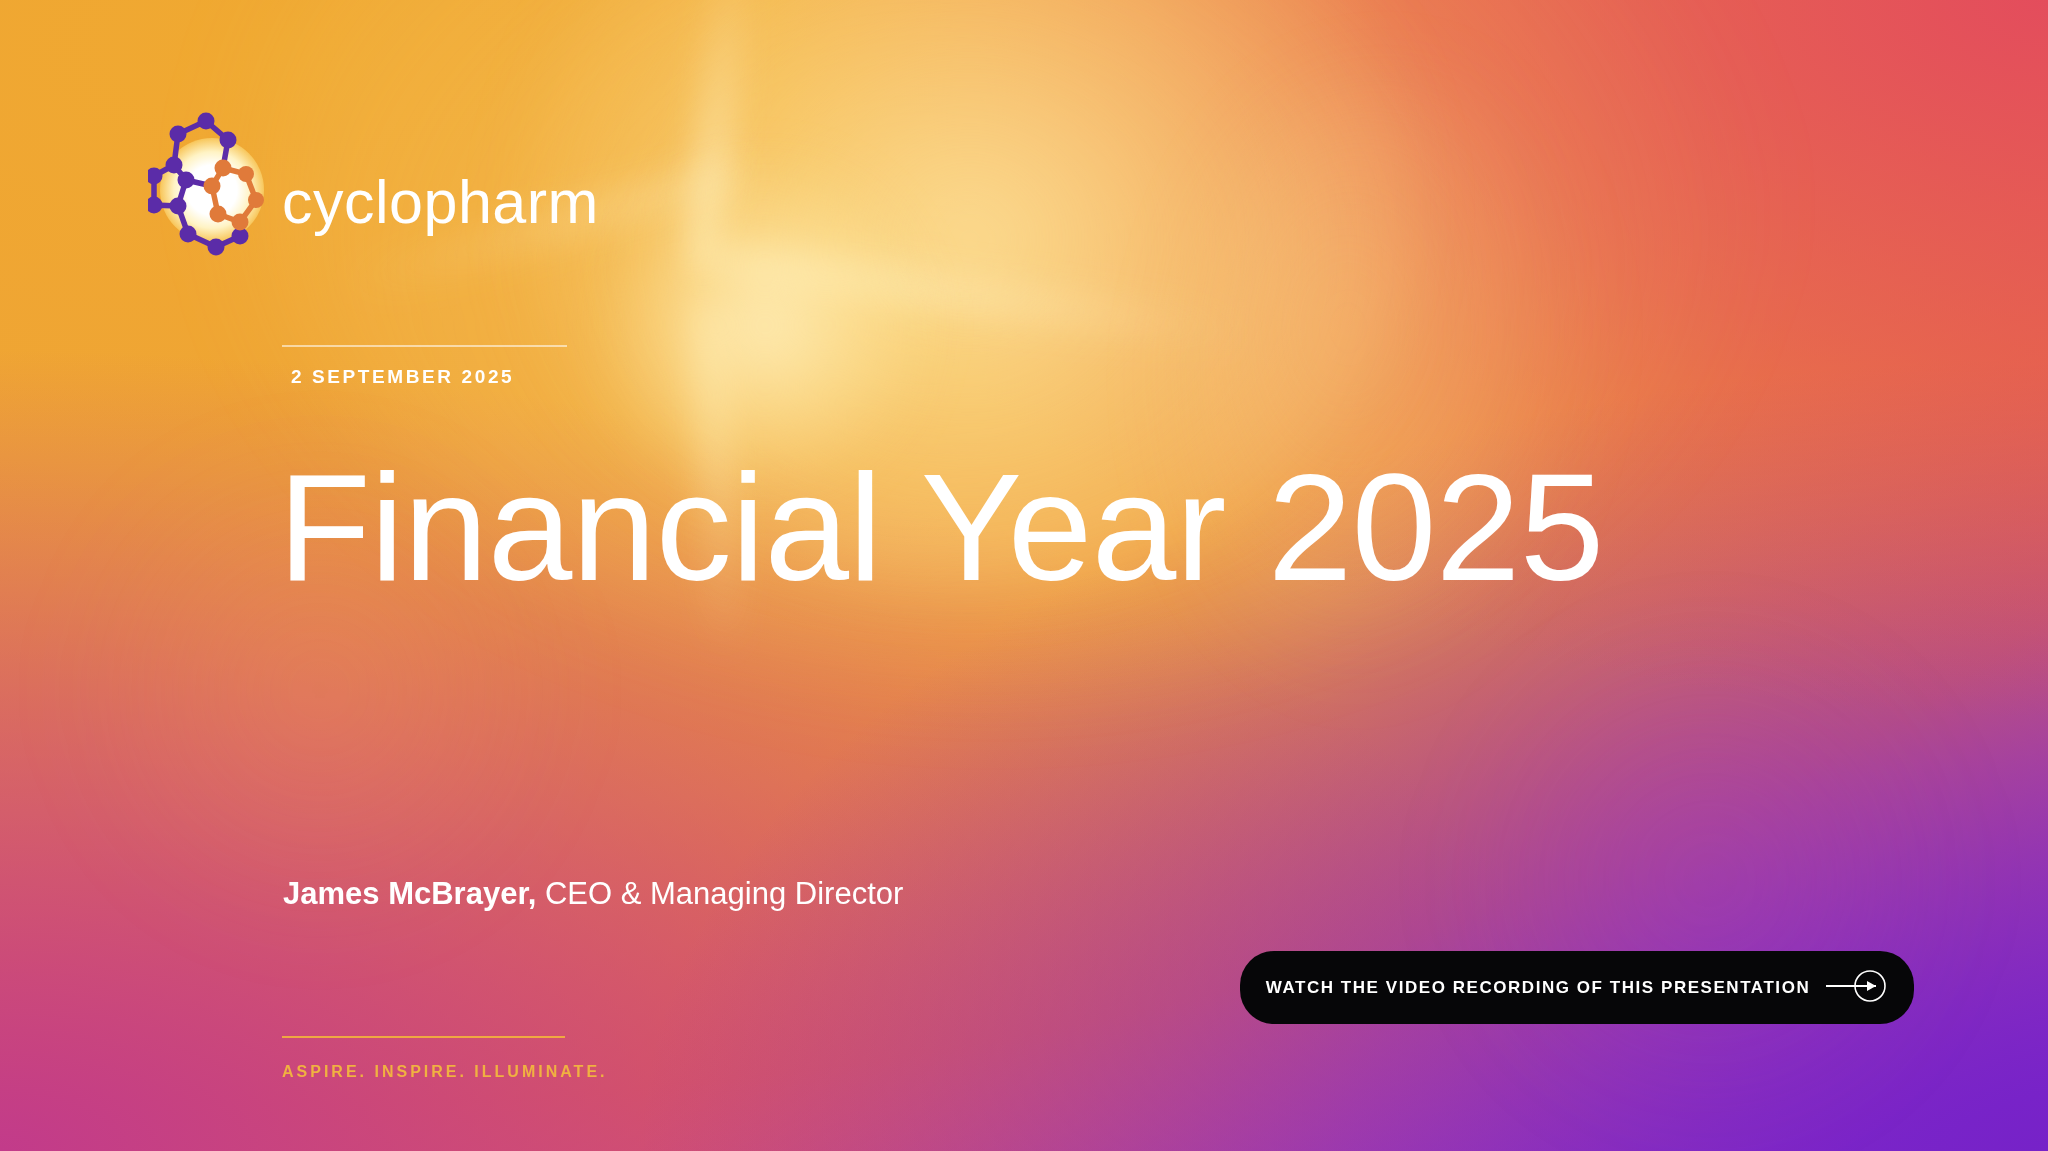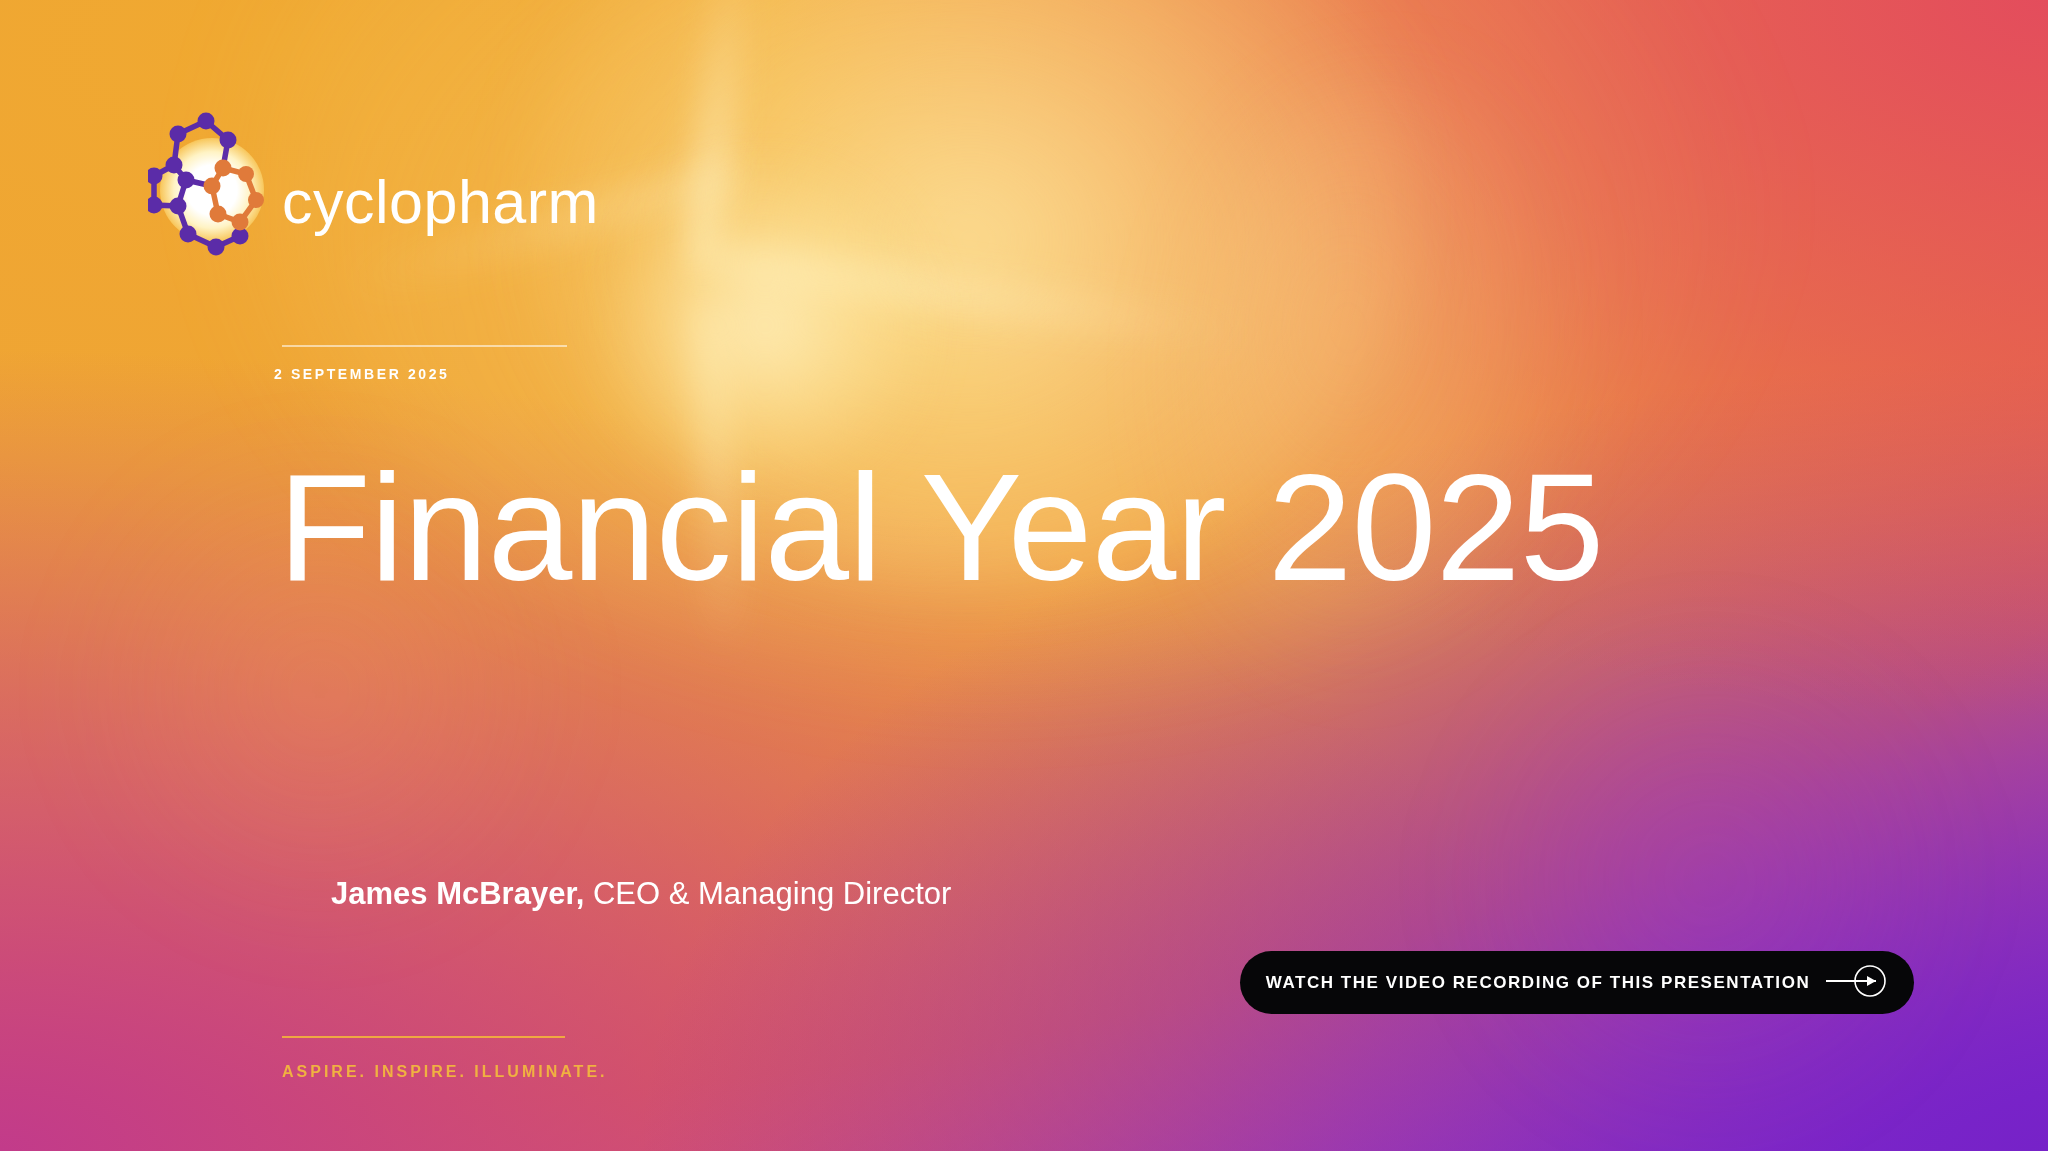--- a/index.html
+++ b/index.html
@@ -76,52 +76,52 @@
   #logo-wordmark {
     font-size:61px; font-weight:300; letter-spacing:0.5px; color:#ffffff;
     line-height:1; margin-top:24px;
   }
 
   .rule-top {
     width:285px; height:2px; background:rgba(255,255,255,0.55);
     position:absolute; left:282px; top:345px;
   }
   #date-label {
-    position:absolute; left:274px; top:366px;
-    font-size:14px; font-weight:700; letter-spacing:2.6px; color:#ffffff;
+    position:absolute; left:291px; top:366px;
+    font-size:19px; font-weight:700; letter-spacing:2.6px; color:#ffffff;
   }
 
   #slide-title {
     position:absolute; left:278px; top:448px; width:1640px;
     color:#ffffff; font-weight:200; font-size:152px; line-height:1.04;
     letter-spacing:-0.5px; white-space:nowrap;
   }
   #slide-title .title-line { display:block; }
 
-  #presenters { position:absolute; left:283px; top:870px;margin-left:48px; }
+  #presenters { position:absolute; left:283px; top:870px; }
   .presenter {
     color:#ffffff; font-size:31px; font-weight:300; line-height:1.57; white-space:nowrap;
   }
   .presenter .p-name { font-weight:700; }
   .presenter .p-role { font-weight:300; }
 
   .rule-bottom {
     position:absolute; left:282px; top:1036px;
     width:283px; height:2px; background:rgba(243,178,60,0.9);
   }
   #tagline {
     position:absolute; left:282px; top:1063px;
     font-size:16px; font-weight:700; letter-spacing:3.0px; color:#f0b141;
     white-space:nowrap;
   }
 
   
   #cta-button {
     position:absolute; left:1240px; top:951px;
-    width:674px; height:63px; border-radius:34px;
+    width:674px; height:73px; border-radius:34px;
     background:#060608; border:none; cursor:pointer;
     display:flex; align-items:center; justify-content:center; gap:0;
     padding:0 34px;
   }
   #cta-label {
     color:#ffffff; font-size:17px; font-weight:700; letter-spacing:1.55px; white-space:nowrap;
   }
   #cta-arrow-icon { display:block; margin-left:16px; flex:0 0 auto; }
 </style>
 </head>

